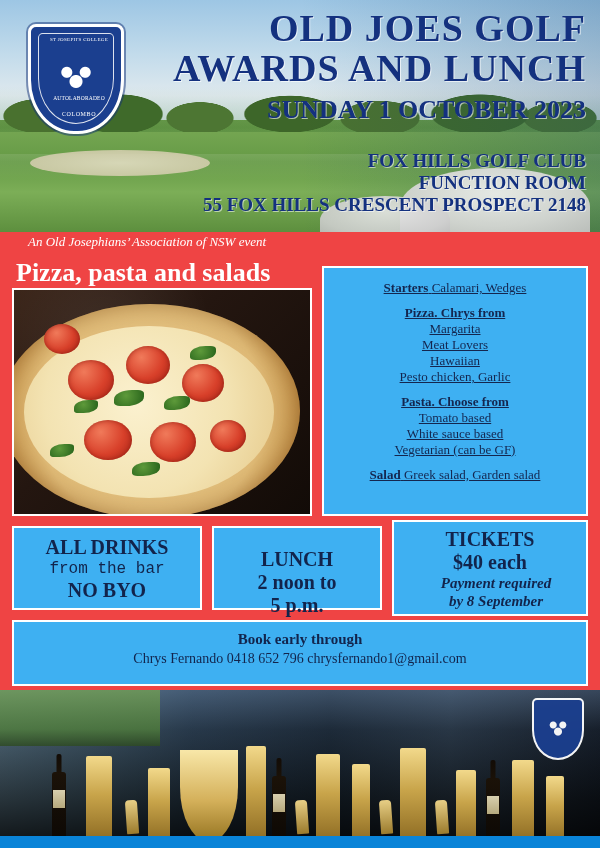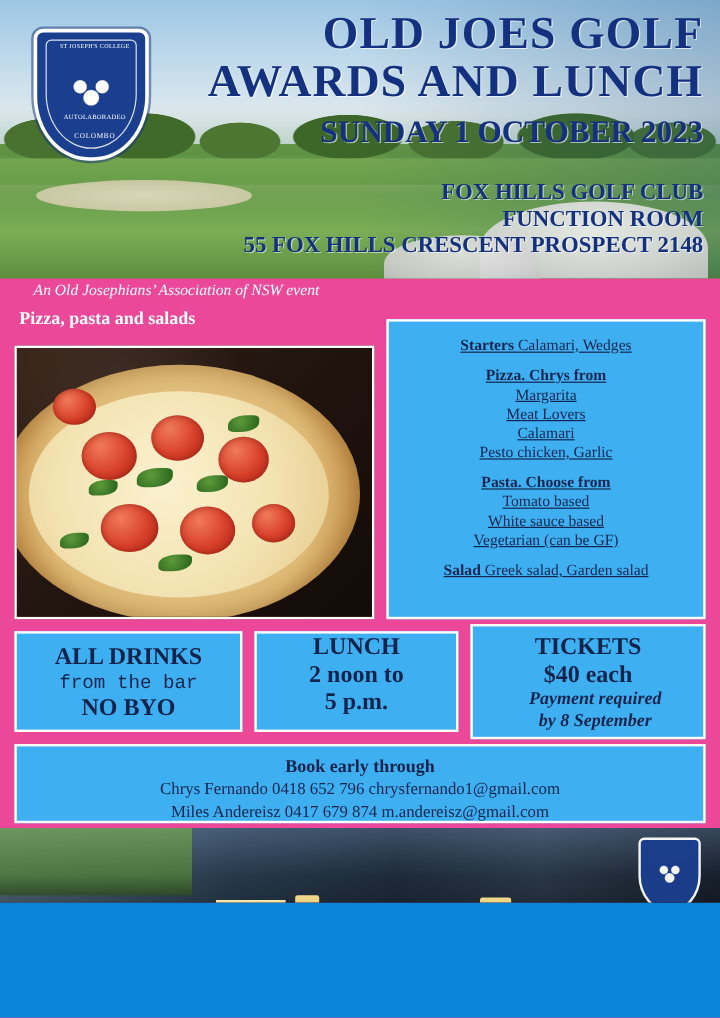--- a/index.html
+++ b/index.html
@@ -9,22 +9,22 @@
   body {
     width: 600px;
     height: 848px;
     font-family: "Liberation Serif", serif;
     background: #0a84d8;
     overflow: hidden;
   }
   .poster {
     position: relative;
     width: 600px;
-    height: 752px;
-    background: #ec4899;
+    height: 836px;
+    background: #ef4444;
     overflow: hidden;
   }
 
   
   .header {
     position: absolute;
     left: 0; top: 0;
     width: 600px; height: 232px;
     overflow: hidden;
     background: linear-gradient(to bottom, #8fbfe0 0%, #b6d6ea 18%, #cfe2ee 28%, #7ba85c 40%, #5f9340 55%, #86b55f 72%, #6f9f4a 88%, #5c8d3c 100%);
@@ -189,21 +189,21 @@
     font-style: italic;
     font-size: 13px;
     color: #ffffff;
     font-family: "Liberation Serif", serif;
   }
 
   
   .menu-heading {
     position: absolute;
     left: 16px; top: 258px;
-    font-size: 15px;
+    font-size: 26px;
     font-weight: bold;
     color: #ffffff;
     font-family: "Liberation Serif", serif;
     text-align: center;
   }
 
   
   .pizza {
     position: absolute;
     left: 12px; top: 288px;
@@ -268,21 +268,21 @@
   
   .box {
     position: absolute;
     background: #3eb0f2;
     border: 2px solid #ffffff;
     box-sizing: border-box;
     text-align: center;
     color: #12244c;
   }
   .box-drinks { left: 12px; top: 526px; width: 190px; height: 84px; padding-top: 8px; }
-  .box-lunch { left: 212px; top: 526px; width: 170px; height: 84px; padding-top: 0; }
+  .box-lunch { left: 212px; top: 526px; width: 170px; height: 84px; padding-top: 20px; }
   .box-tickets { left: 392px; top: 520px; width: 196px; height: 96px; padding-top: 6px; }
   .box-book { left: 12px; top: 620px; width: 576px; height: 66px; padding-top: 8px; }
 
   .b-strong { font-size: 20px; font-weight: bold; line-height: 23px; }
   .b-med { font-size: 16px; line-height: 20px; font-family: Liberation Mono, monospace; }
   .b-ital { font-style: italic; font-weight: bold; font-size: 15px; line-height: 18px; padding-left: 12px; }
   .b-book-title { font-size: 15px; font-weight: bold; line-height: 19px; }
   .b-book-line { font-size: 14px; line-height: 19px; }
 
   
@@ -435,21 +435,21 @@
 
   <div class="panel menu-panel">
     <div class="menu-line">
       <b>Starters</b>
       <span>Calamari, Wedges</span>
     </div>
     <div class="menu-gap"></div>
     <div class="menu-line"><b>Pizza. Chrys from</b></div>
     <div class="menu-line">Margarita</div>
     <div class="menu-line">Meat Lovers</div>
-    <div class="menu-line">Calamari</div>
+    <div class="menu-line">Hawaiian</div>
     <div class="menu-line">Pesto chicken, Garlic</div>
     <div class="menu-gap"></div>
     <div class="menu-line"><b>Pasta. Choose from</b></div>
     <div class="menu-line">Tomato based</div>
     <div class="menu-line">White sauce based</div>
     <div class="menu-line">Vegetarian (can be GF)</div>
     <div class="menu-gap"></div>
     <div class="menu-line">
       <b>Salad</b>
       <span>Greek salad, Garden salad</span>
@@ -471,21 +471,20 @@
   <div class="box box-tickets">
     <div class="b-strong">TICKETS</div>
     <div class="b-strong">$40 each</div>
     <div class="b-ital">Payment required</div>
     <div class="b-ital">by 8 September</div>
   </div>
 
   <div class="box box-book">
     <div class="b-book-title">Book early through</div>
     <div class="b-book-line">Chrys Fernando 0418 652 796  chrysfernando1@gmail.com</div>
-    <div class="b-book-line">Miles Andereisz 0417 679 874 m.andereisz@gmail.com</div>
   </div>
 
   <div class="bottom">
     <div class="bottom-scene"></div>
     <div class="grass-strip"></div>
 
     <div class="bottle" style="left:52px;  height:70px;">
         <div class="bottle-label"></div>
       </div>
     <div class="trophy" style="left:86px;  width:26px; height:86px;"></div>

